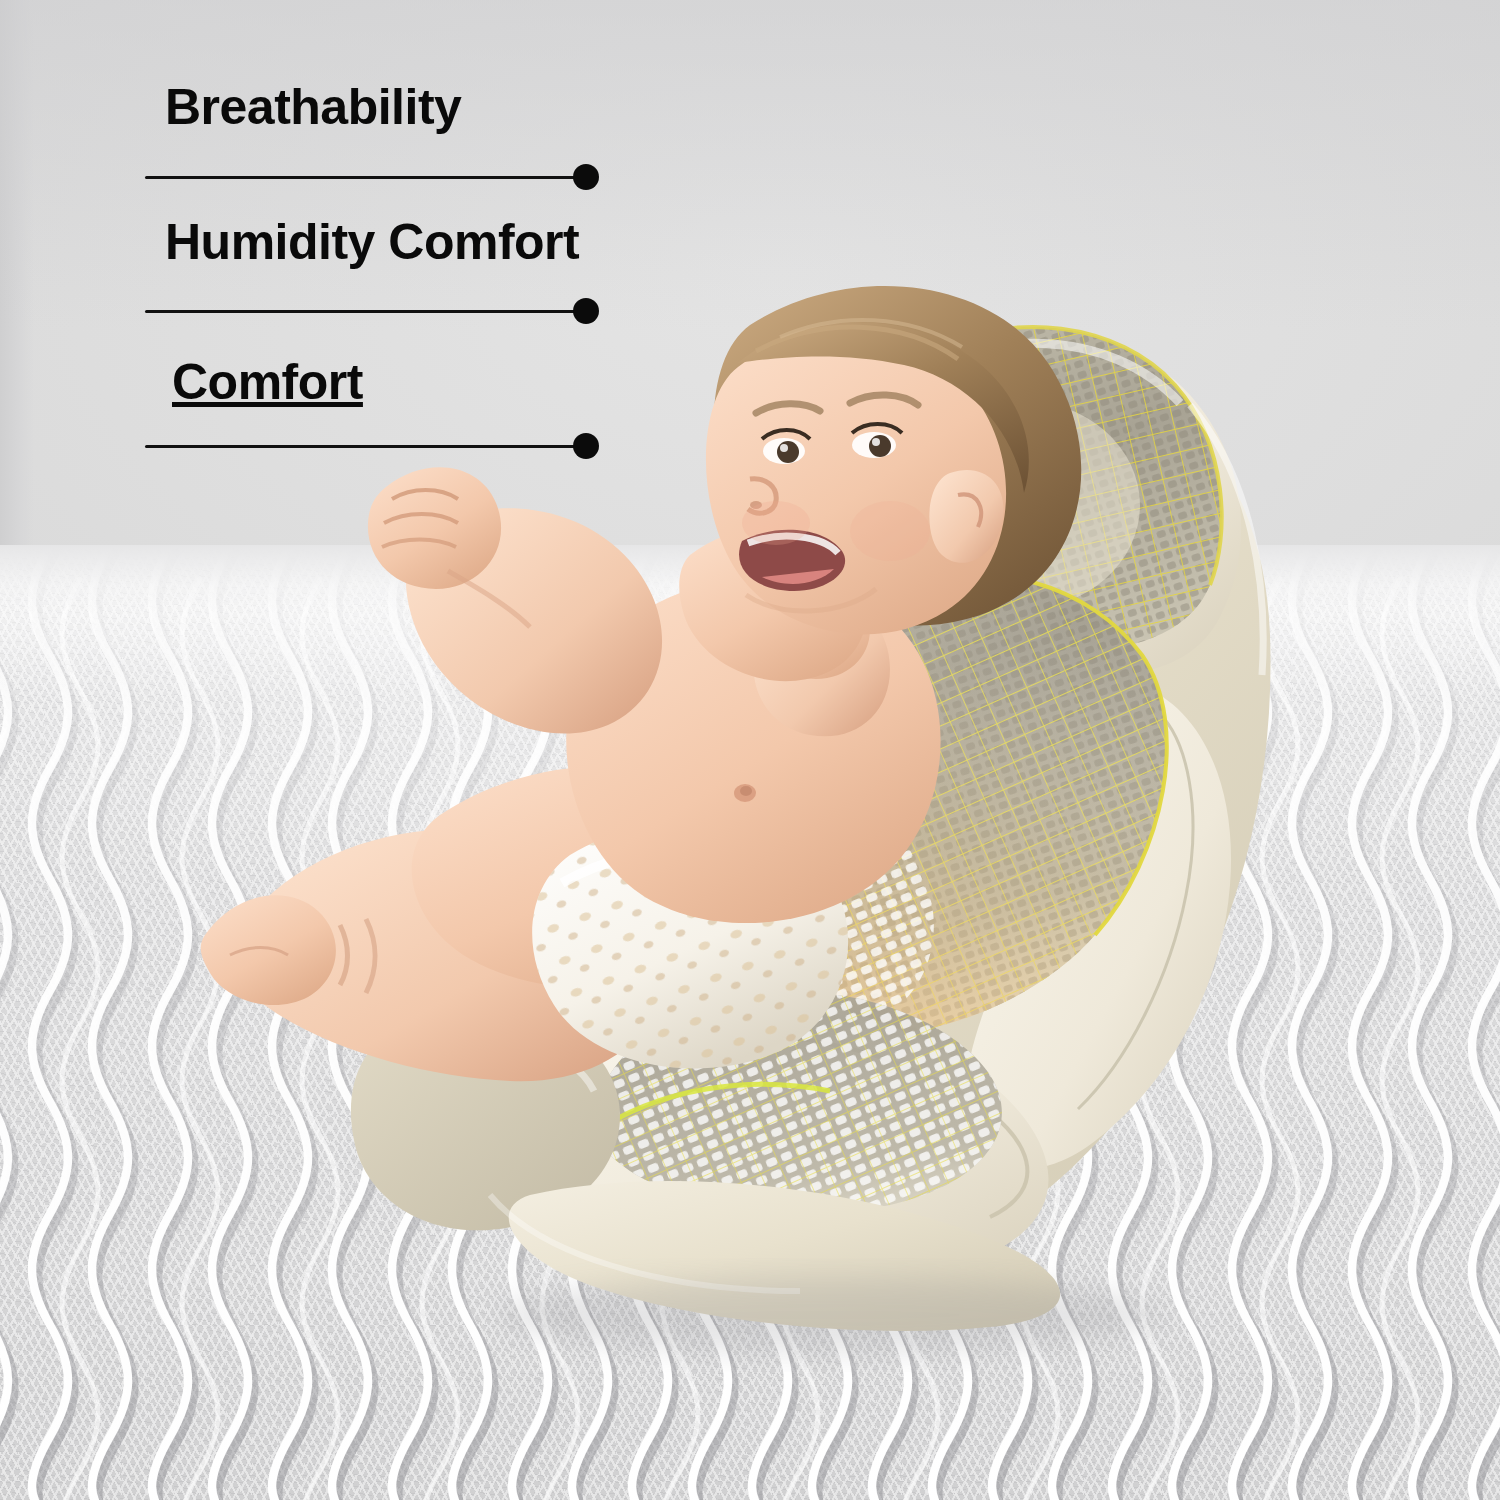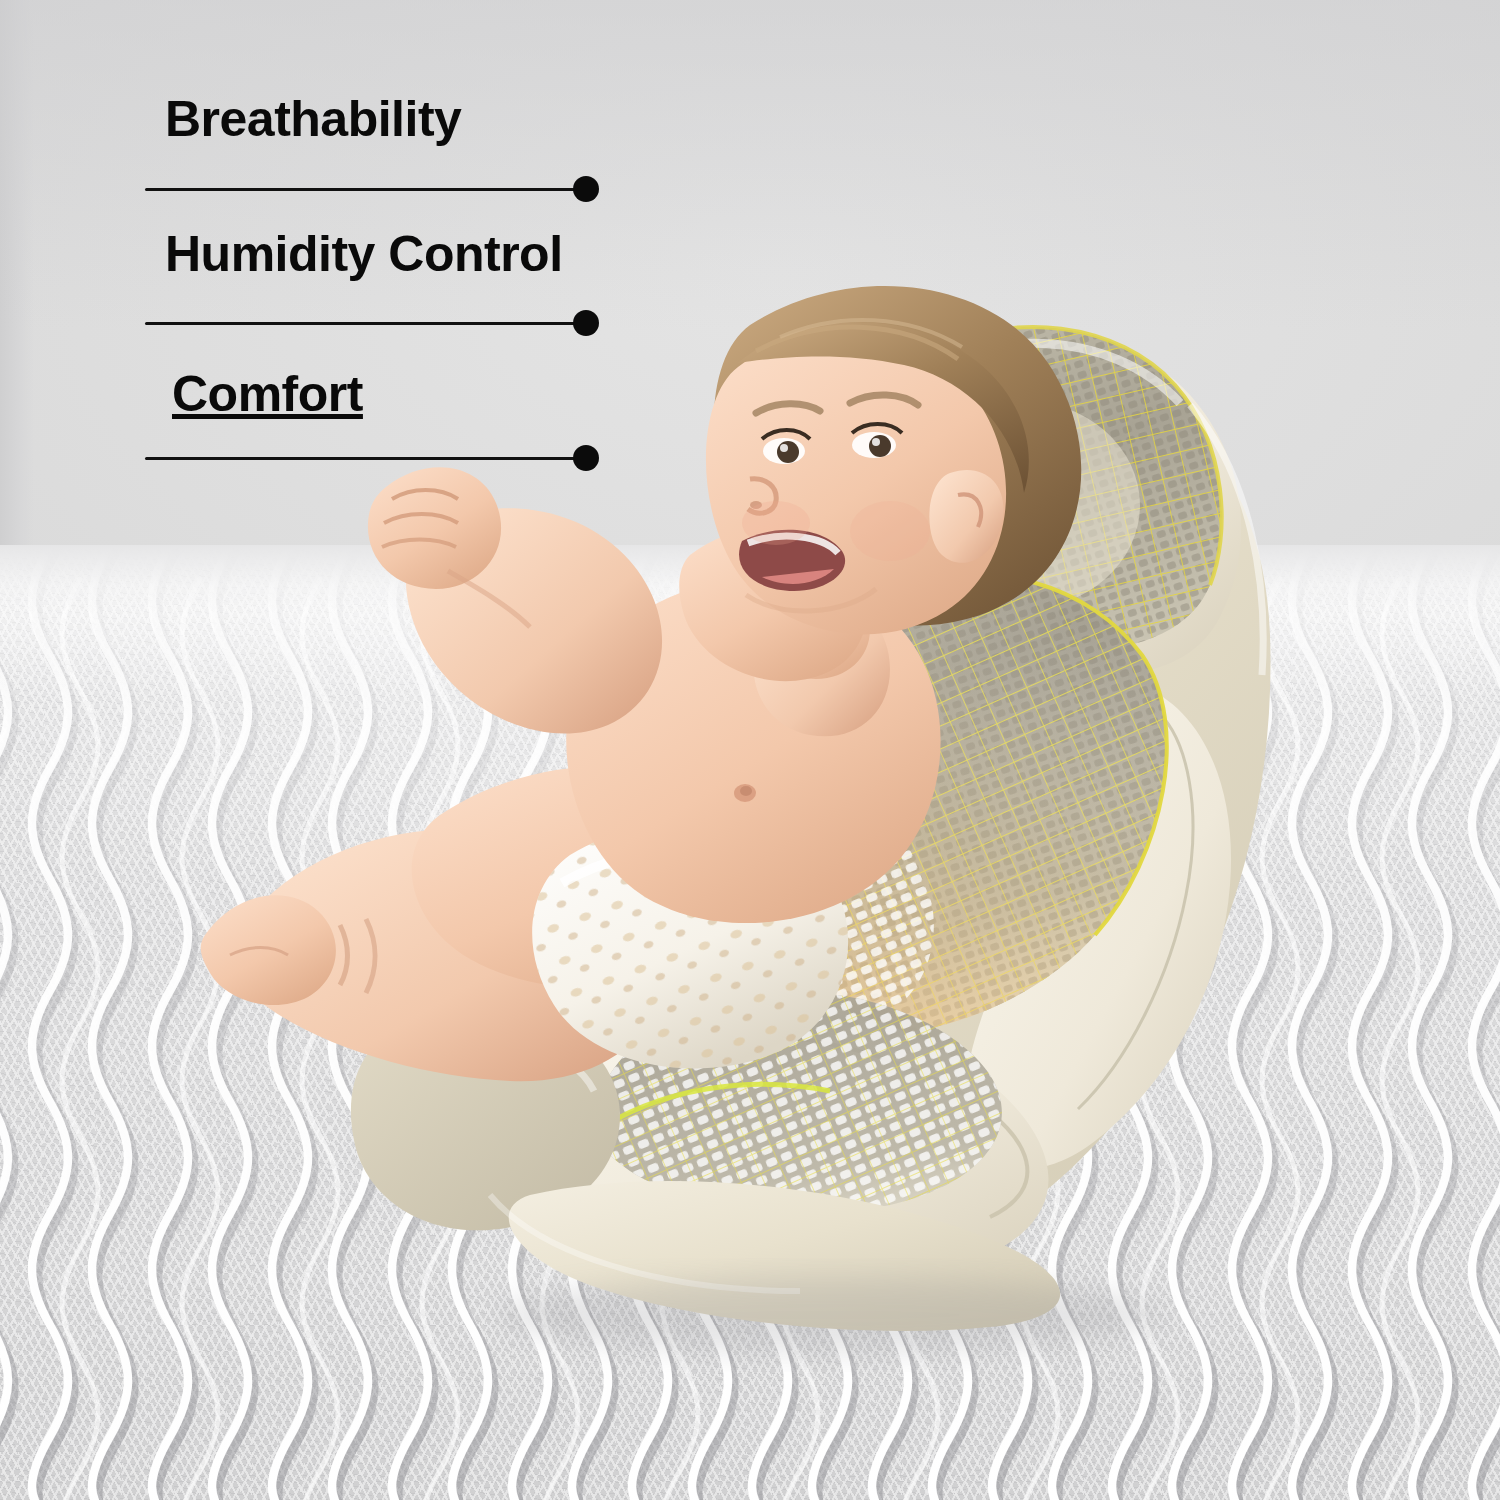--- a/index.html
+++ b/index.html
@@ -52,21 +52,21 @@
     background:
       linear-gradient(180deg, rgba(255,255,255,.75) 0%, rgba(255,255,255,0) 16%),
       radial-gradient(90% 60% at 50% 0%, rgba(255,255,255,.5), rgba(255,255,255,0) 70%);
   }
   .mesh-horizon{
     position:absolute;left:0;right:0;top:0;height:68px;
     background:linear-gradient(180deg,#e6e6e7 0%,rgba(230,230,231,.25) 60%,rgba(0,0,0,0) 100%);
   }
 
   
-  .callouts{position:absolute;left:0;top:12px;width:700px;height:500px;text-align:right;}
+  .callouts{position:absolute;left:0;top:0;width:700px;height:500px;text-align:right;}
   .callout-label{
     position:absolute;
     color:#0a0a0a;
     font-weight:700;
     font-size:50px;
     letter-spacing:-0.5px;
     white-space:nowrap;
     line-height:1;
   }
   .callout-rule{
@@ -376,21 +376,21 @@
     <div class="mesh-depth"></div>
     <div class="mesh-horizon"></div>
   </div>
 
   <div class="callouts">
 
     <div class="callout-label c1-label">Breathability</div>
     <div class="callout-rule c1-rule" style="width: 440px;"></div>
     <div class="callout-dot c1-dot"></div>
 
-    <div class="callout-label c2-label">Humidity Control</div>
+    <div class="callout-label c2-label">Humidity Comfort</div>
     <div class="callout-rule c2-rule" style="width: 440px;"></div>
     <div class="callout-dot c2-dot"></div>
 
     <div class="callout-label c3-label">Comfort</div>
     <div class="callout-rule c3-rule" style="width: 440px;"></div>
     <div class="callout-dot c3-dot"></div>
   </div>
 
   <div class="drop-shadow"></div>
 

